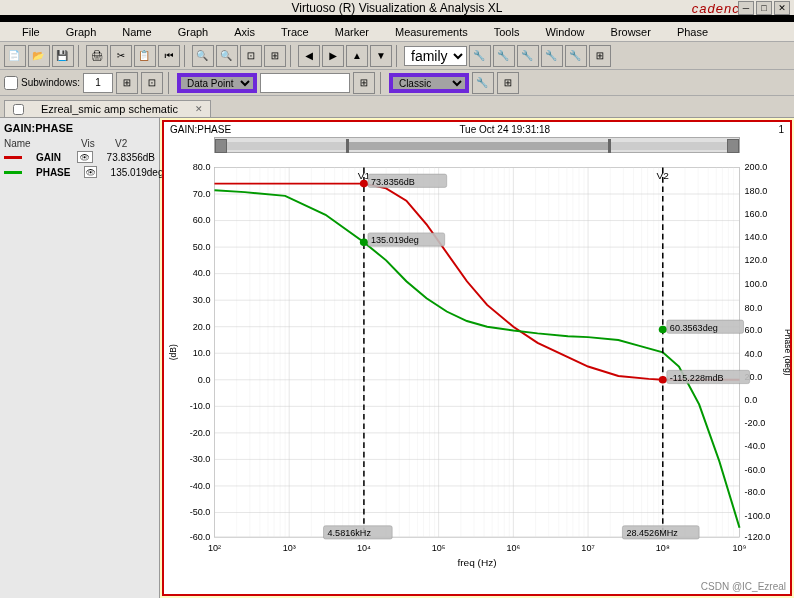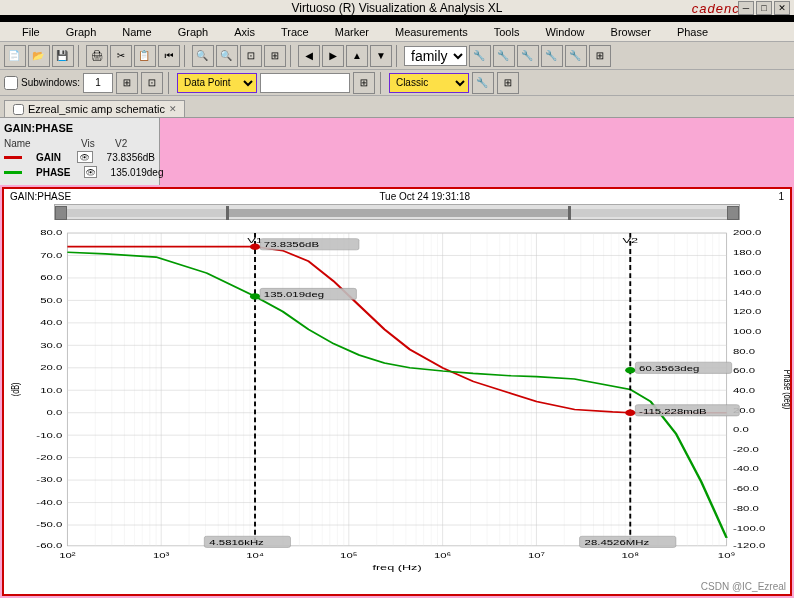--- a/index.html
+++ b/index.html
@@ -99,22 +99,22 @@
       align-items: center;
       padding: 2px 4px;
       border-bottom: 1px solid #aaa;
       gap: 3px;
       font-size: 10px;
     }
     .toolbar2-label { font-size: 10px; color: #000; }
     .toolbar2-select {
       height: 20px;
       font-size: 10px;
-      border: 1px solid #6d28d9;
-      background: #fde047;
+      border: 4px solid #6d28d9;
+      background: #a3a3a3;
       padding: 0 2px;
       min-width: 80px;
     }
     .toolbar2-input {
       height: 20px;
       font-size: 10px;
       border: 1px solid #888;
       background: white;
       padding: 0 2px;
       width: 90px;
@@ -131,29 +131,28 @@
     }
     .tab {
       background: #e8e4dc;
       border: 1px solid #999;
       border-bottom: none;
       padding: 2px 8px;
       font-size: 11px;
       cursor: pointer;
       display: flex;
       align-items: center;
-      gap: 4px;
+      gap: 17px;
     }
     .tab-close { font-size: 9px; cursor: pointer; color: #666; }
 
     .main-area {
       display: flex;
       height: calc(598px - 22px - 20px - 28px - 26px - 22px);
-      background: #f9a8d4;
-      flex-direction: column;
+      background: #fef9c3;
     }
 
     .legend-panel {
       width: 160px;
       min-width: 160px;
       background: #e8e8e8;
       border-right: 1px solid #999;
       padding: 4px;
     }
     .legend-title {

